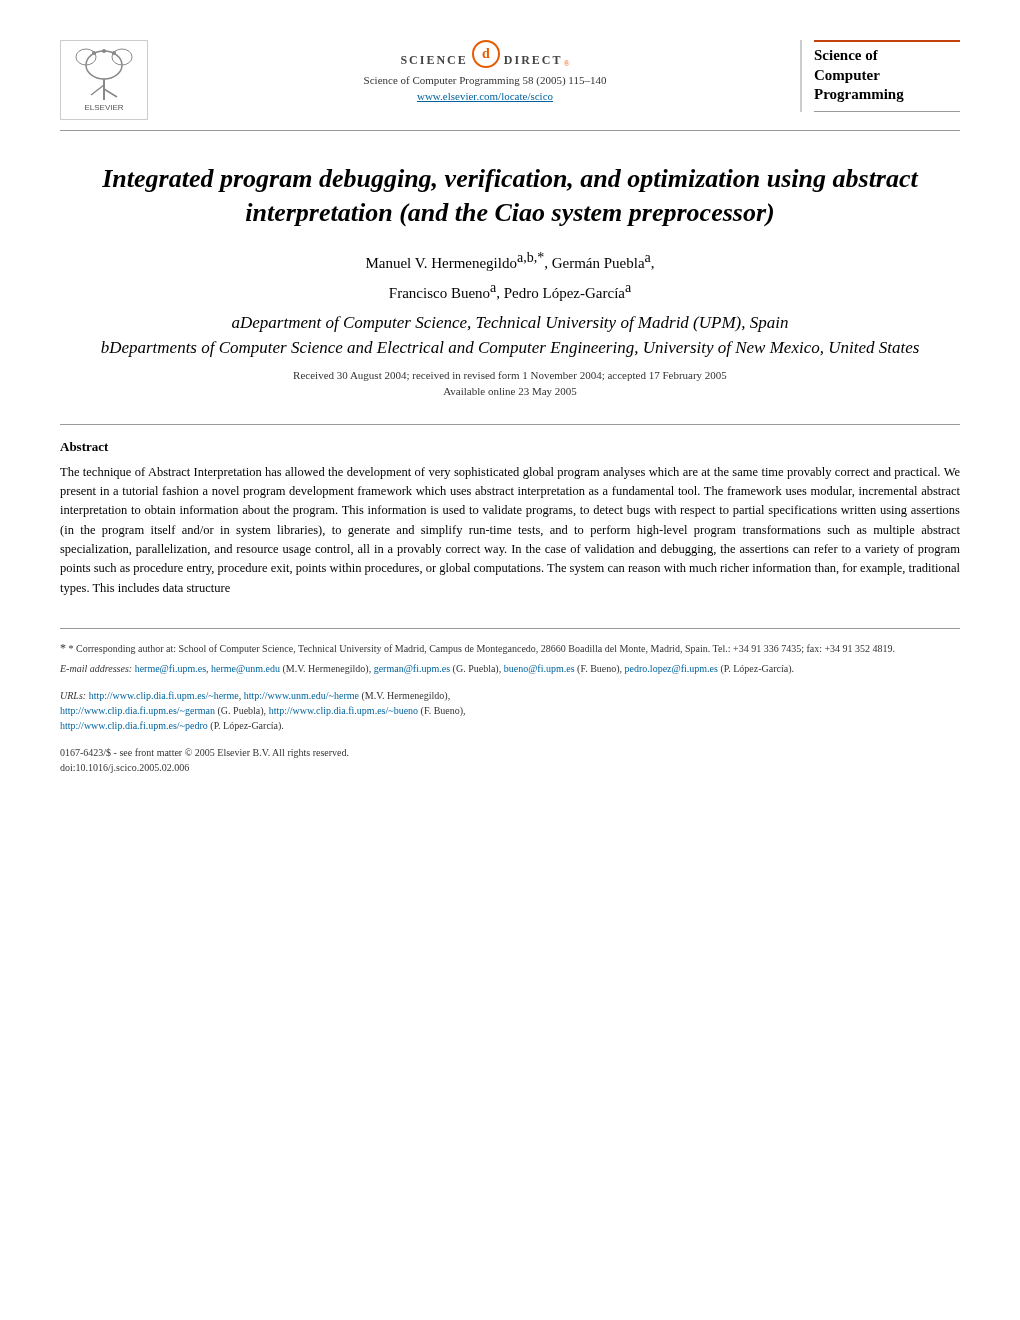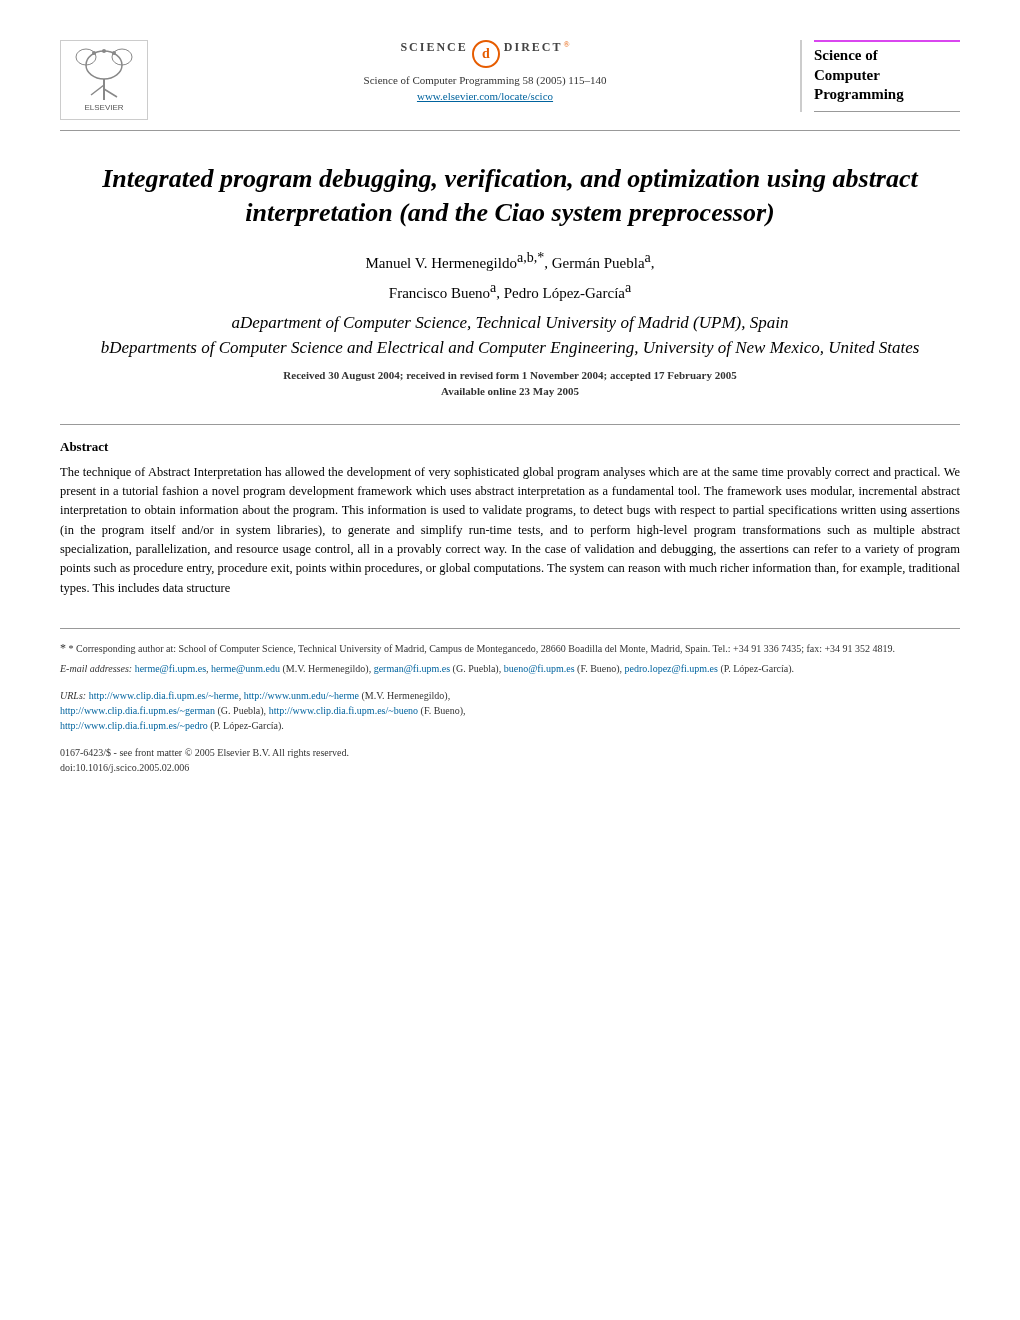--- a/index.html
+++ b/index.html
@@ -54,21 +54,21 @@
     }
 
     .available-online {
       font-size: 11px;
       color: #333;
       margin-bottom: 4px;
     }
 
     .sciencedirect-logo {
       display: flex;
-      align-items: flex-start;
+      align-items: flex-end;
       justify-content: center;
       margin-bottom: 1px;
     }
 
     .sciencedirect-text {
       font-size: 12px;
       font-weight: bold;
       letter-spacing: 2px;
       color: #444;
     }
@@ -150,21 +150,20 @@
       font-size: 17px;
       font-style: italic;
       line-height: 1.5;
       margin-bottom: 6px;
     }
 
     .dates-line {
       font-size: 11px;
       color: #333;
       line-height: 1.5;
-      font-weight: bold;
     }
 
     
     .abstract-divider {
       border: none;
       border-top: 1px solid #999;
       margin: 18px 0 14px 0;
     }
 
     .abstract-heading {
@@ -201,21 +200,21 @@
     }
 
     .copyright-line {
       font-size: 10px;
       margin-top: 12px;
       color: #333;
     }
 
     
     .journal-title-lines {
-      border-top: 2px solid #d946ef;
+      border-top: 2px solid #c2410c;
       border-bottom: 1px solid #999;
       padding-top: 4px;
     }
   </style>
 </head>
 <body>
 
 <div class="page">
 
   <div class="header">

